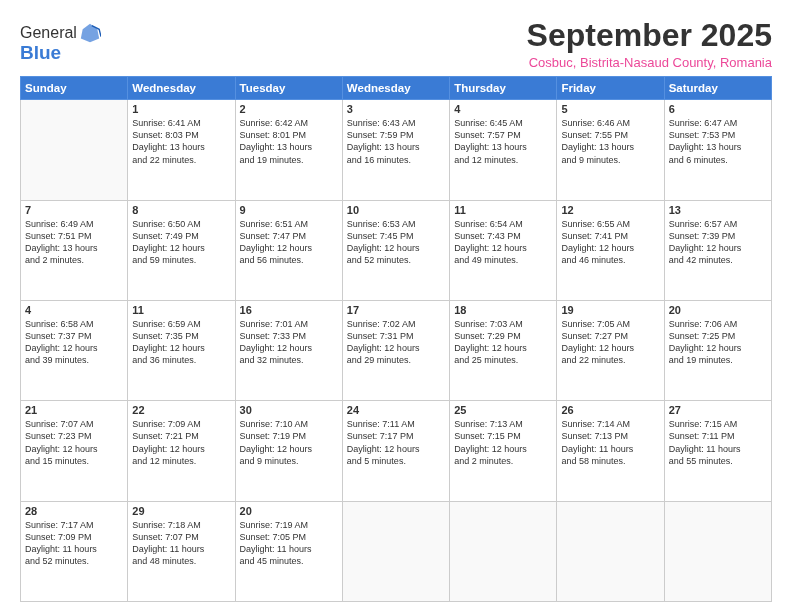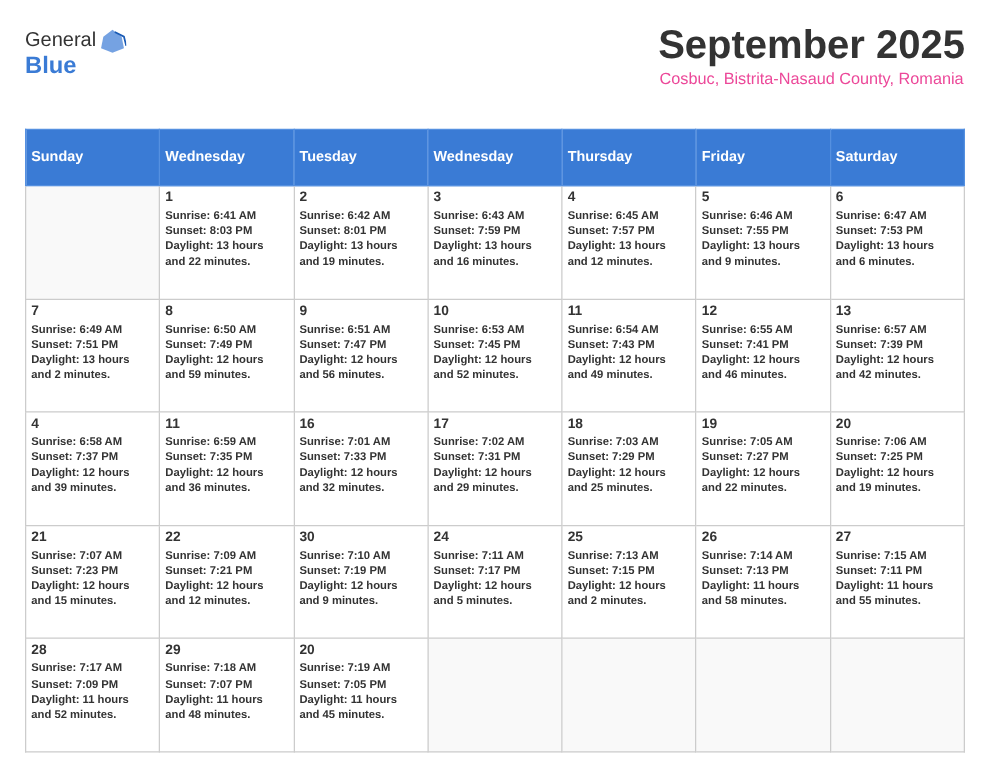--- a/index.html
+++ b/index.html
@@ -9,42 +9,41 @@
       font-family: Arial, sans-serif;
       background: #fff;
       overflow: hidden;
     }
     .page {
       width: 792px;
       height: 612px;
       padding: 18px 20px 10px 20px;
       display: flex;
       flex-direction: column;
-      gap: 27px;
     }
     .header {
       display: flex;
       align-items: flex-start;
       justify-content: space-between;
       margin-bottom: 6px;
     }
     .logo {
       display: flex;
       align-items: center;
       margin-top: 4px;
     }
     .logo-general { color: #333; }
     .logo-blue { color: #3a7bd5; }
     .logo-icon {
       width: 22px;
       height: 22px;
       margin-left: 2px;
     }
     .title-block {
-      text-align: center;
+      text-align: right;
     }
     .month-title {
       font-size: 32px;
       font-weight: bold;
       color: #333;
       line-height: 1.1;
     }
     .location {
       font-size: 13px;
       color: #ec4899;
@@ -55,21 +54,21 @@
       border: 1px solid #ccc;
       border-collapse: collapse;
       width: 100%;
       table-layout: fixed;
     }
     .calendar th {
       background: #3a7bd5;
       color: #fff;
       font-size: 11.5px;
       font-weight: bold;
-      padding: 16px 4px;
+      padding: 5px 4px;
       text-align: left;
       border: 1px solid #5590e0;
       margin-left: 21px;
     }
     .calendar td {
       border: 1px solid #ccc;
       vertical-align: top;
       padding: 3px 4px;
       font-size: 9.5px;
       color: #333;
@@ -78,21 +77,20 @@
     .day-num {
       font-size: 11px;
       font-weight: bold;
       color: #333;
       margin-bottom: 2px;
     }
     .day-info {
       font-size: 9px;
       color: #333;
       line-height: 1.35;
-      font-weight: bold;
     }
     .empty-cell {
       background: #f9f9f9;
     }
   </style>
 </head>
 <body>
 
 <div class="page">
   <div class="header">

